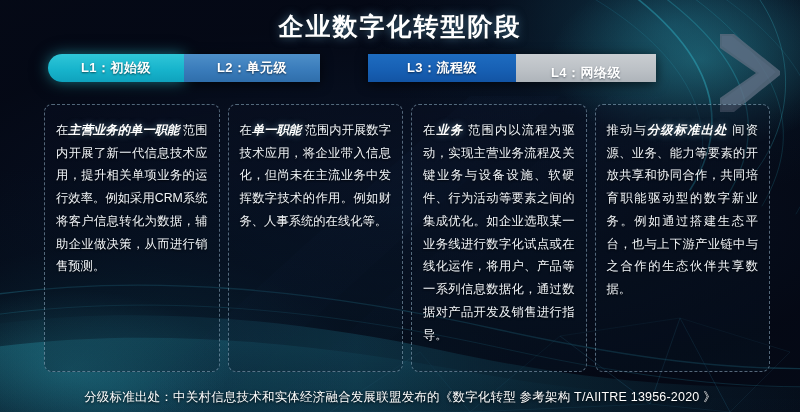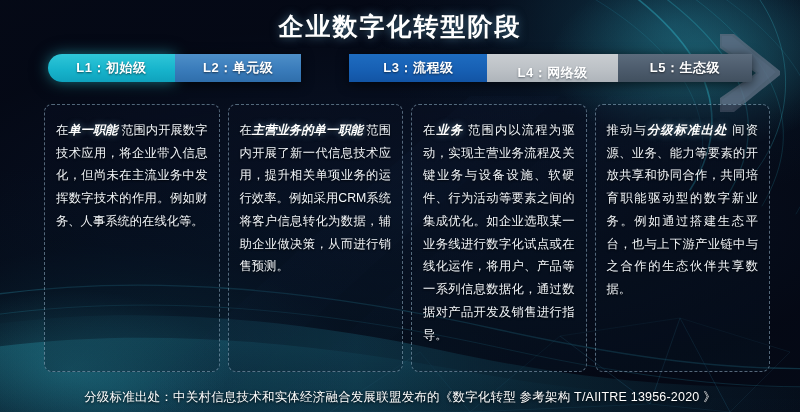--- a/index.html
+++ b/index.html
@@ -224,34 +224,31 @@
     </div>
     <div class="seg s2">
       <span>L2：单元级</span>
     </div>
     <div class="seg s3">
       <span>L3：流程级</span>
     </div>
     <div class="seg s4">
       <span>L4：网络级</span>
     </div>
-    <div class="seg s5">
-      <span>L5：生态级</span>
-    </div>
   </div>
 
   <div class="cards">
     <div class="card">
       <div class="card-text">
+        <span>在</span><b>主营业务的单一职能</b><span> 范围内开展了新一代信息技术应用，提升相关单项业务的运行效率。例如采用CRM系统将客户信息转化为数据，辅助企业做决策，从而进行销售预测。</span>
+      </div>
+    </div>
+    <div class="card">
+      <div class="card-text">
         <span>在</span><b>单一职能</b><span> 范围内开展数字技术应用，将企业带入信息化，但尚未在主流业务中发挥数字技术的作用。例如财务、人事系统的在线化等。</span>
-      </div>
-    </div>
-    <div class="card">
-      <div class="card-text">
-        <span>在</span><b>主营业务的单一职能</b><span> 范围内开展了新一代信息技术应用，提升相关单项业务的运行效率。例如采用CRM系统将客户信息转化为数据，辅助企业做决策，从而进行销售预测。</span>
       </div>
     </div>
     <div class="card">
       <div class="card-text">
         <span>在</span><b>业务</b><span> 范围内以流程为驱动，实现主营业务流程及关键业务与设备设施、软硬件、行为活动等要素之间的集成优化。如企业选取某一业务线进行数字化试点或在线化运作，将用户、产品等一系列信息数据化，通过数据对产品开发及销售进行指导。</span>
       </div>
     </div>
     <div class="card">
       <div class="card-text">
         <span>推动与</span><b>分级标准出处</b><span> 间资源、业务、能力等要素的开放共享和协同合作，共同培育职能驱动型的数字新业务。例如通过搭建生态平台，也与上下游产业链中与之合作的生态伙伴共享数据。</span>

